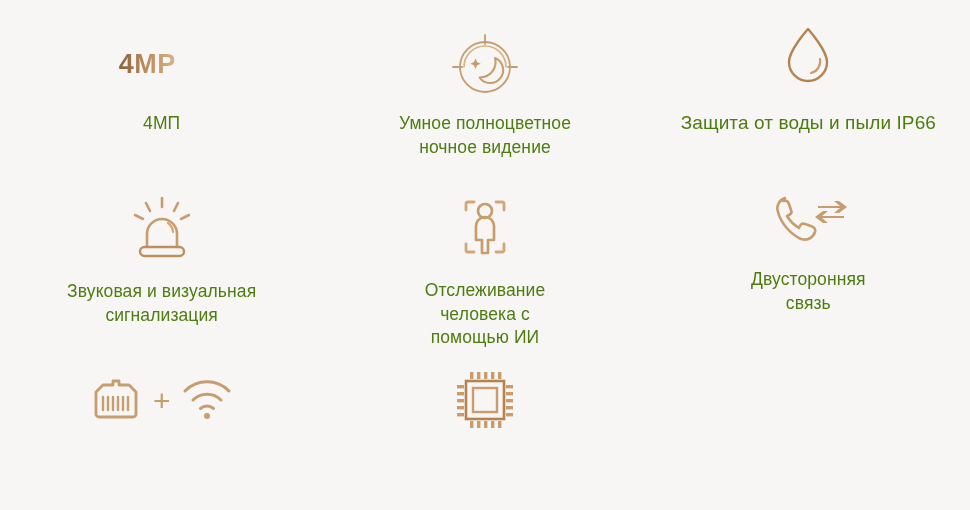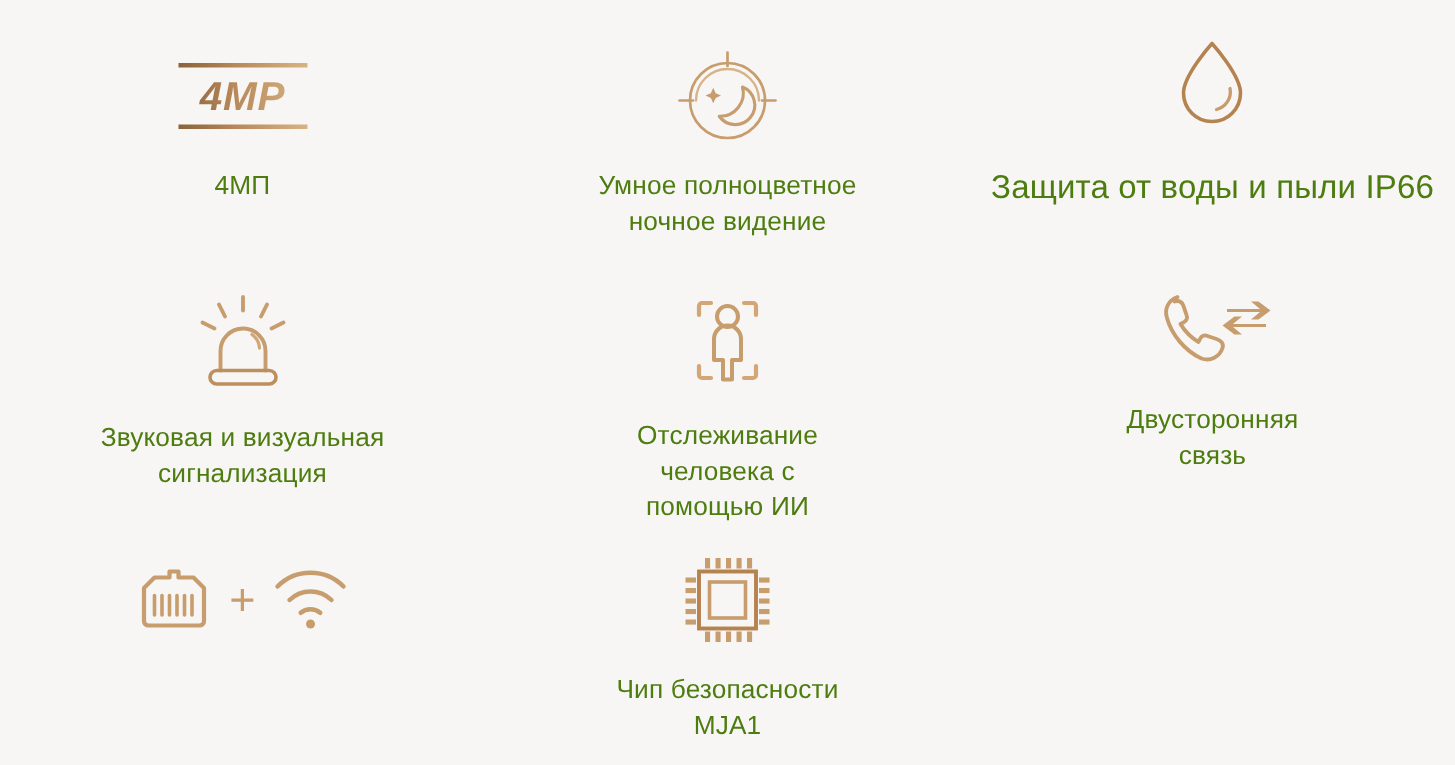--- a/index.html
+++ b/index.html
@@ -43,29 +43,28 @@
 
   .label {
     margin-top: 10px;
     text-align: center;
     color: #4d7c0f;
     font-size: 17.5px;
     line-height: 1.35;
     letter-spacing: 0.1px;
     white-space: pre-line;
   }
-  .label.wide { font-size: 22px; }
+  .label.wide { font-size: 19px; }
 
   
   .mp-badge {
     display: flex;
-    flex-direction: column;
+    flex-direction: row;
     align-items: stretch;
     width: 86px;
-    font-style: italic;
   }
   .mp-rule {
     height: 3px;
     background: linear-gradient(90deg, #8a6139 0%, #b8895a 45%, #d8b483 100%);
   }
   .mp-text {
     font-size: 27px;
     font-weight: bold;
     letter-spacing: 0.5px;
     text-align: center;
@@ -240,17 +239,15 @@
           <rect x="6" y="39" width="7" height="3.4"></rect>
           <rect x="6" y="46" width="7" height="3.4"></rect>
           <rect x="55" y="18" width="7" height="3.4"></rect>
           <rect x="55" y="25" width="7" height="3.4"></rect>
           <rect x="55" y="32" width="7" height="3.4"></rect>
           <rect x="55" y="39" width="7" height="3.4"></rect>
           <rect x="55" y="46" width="7" height="3.4"></rect>
         </g>
       </svg>
     </div>
-    <div class="label">Чип безопасности
-MJA1</div>
   </div>
 
 </div>
 
 </body></html>

